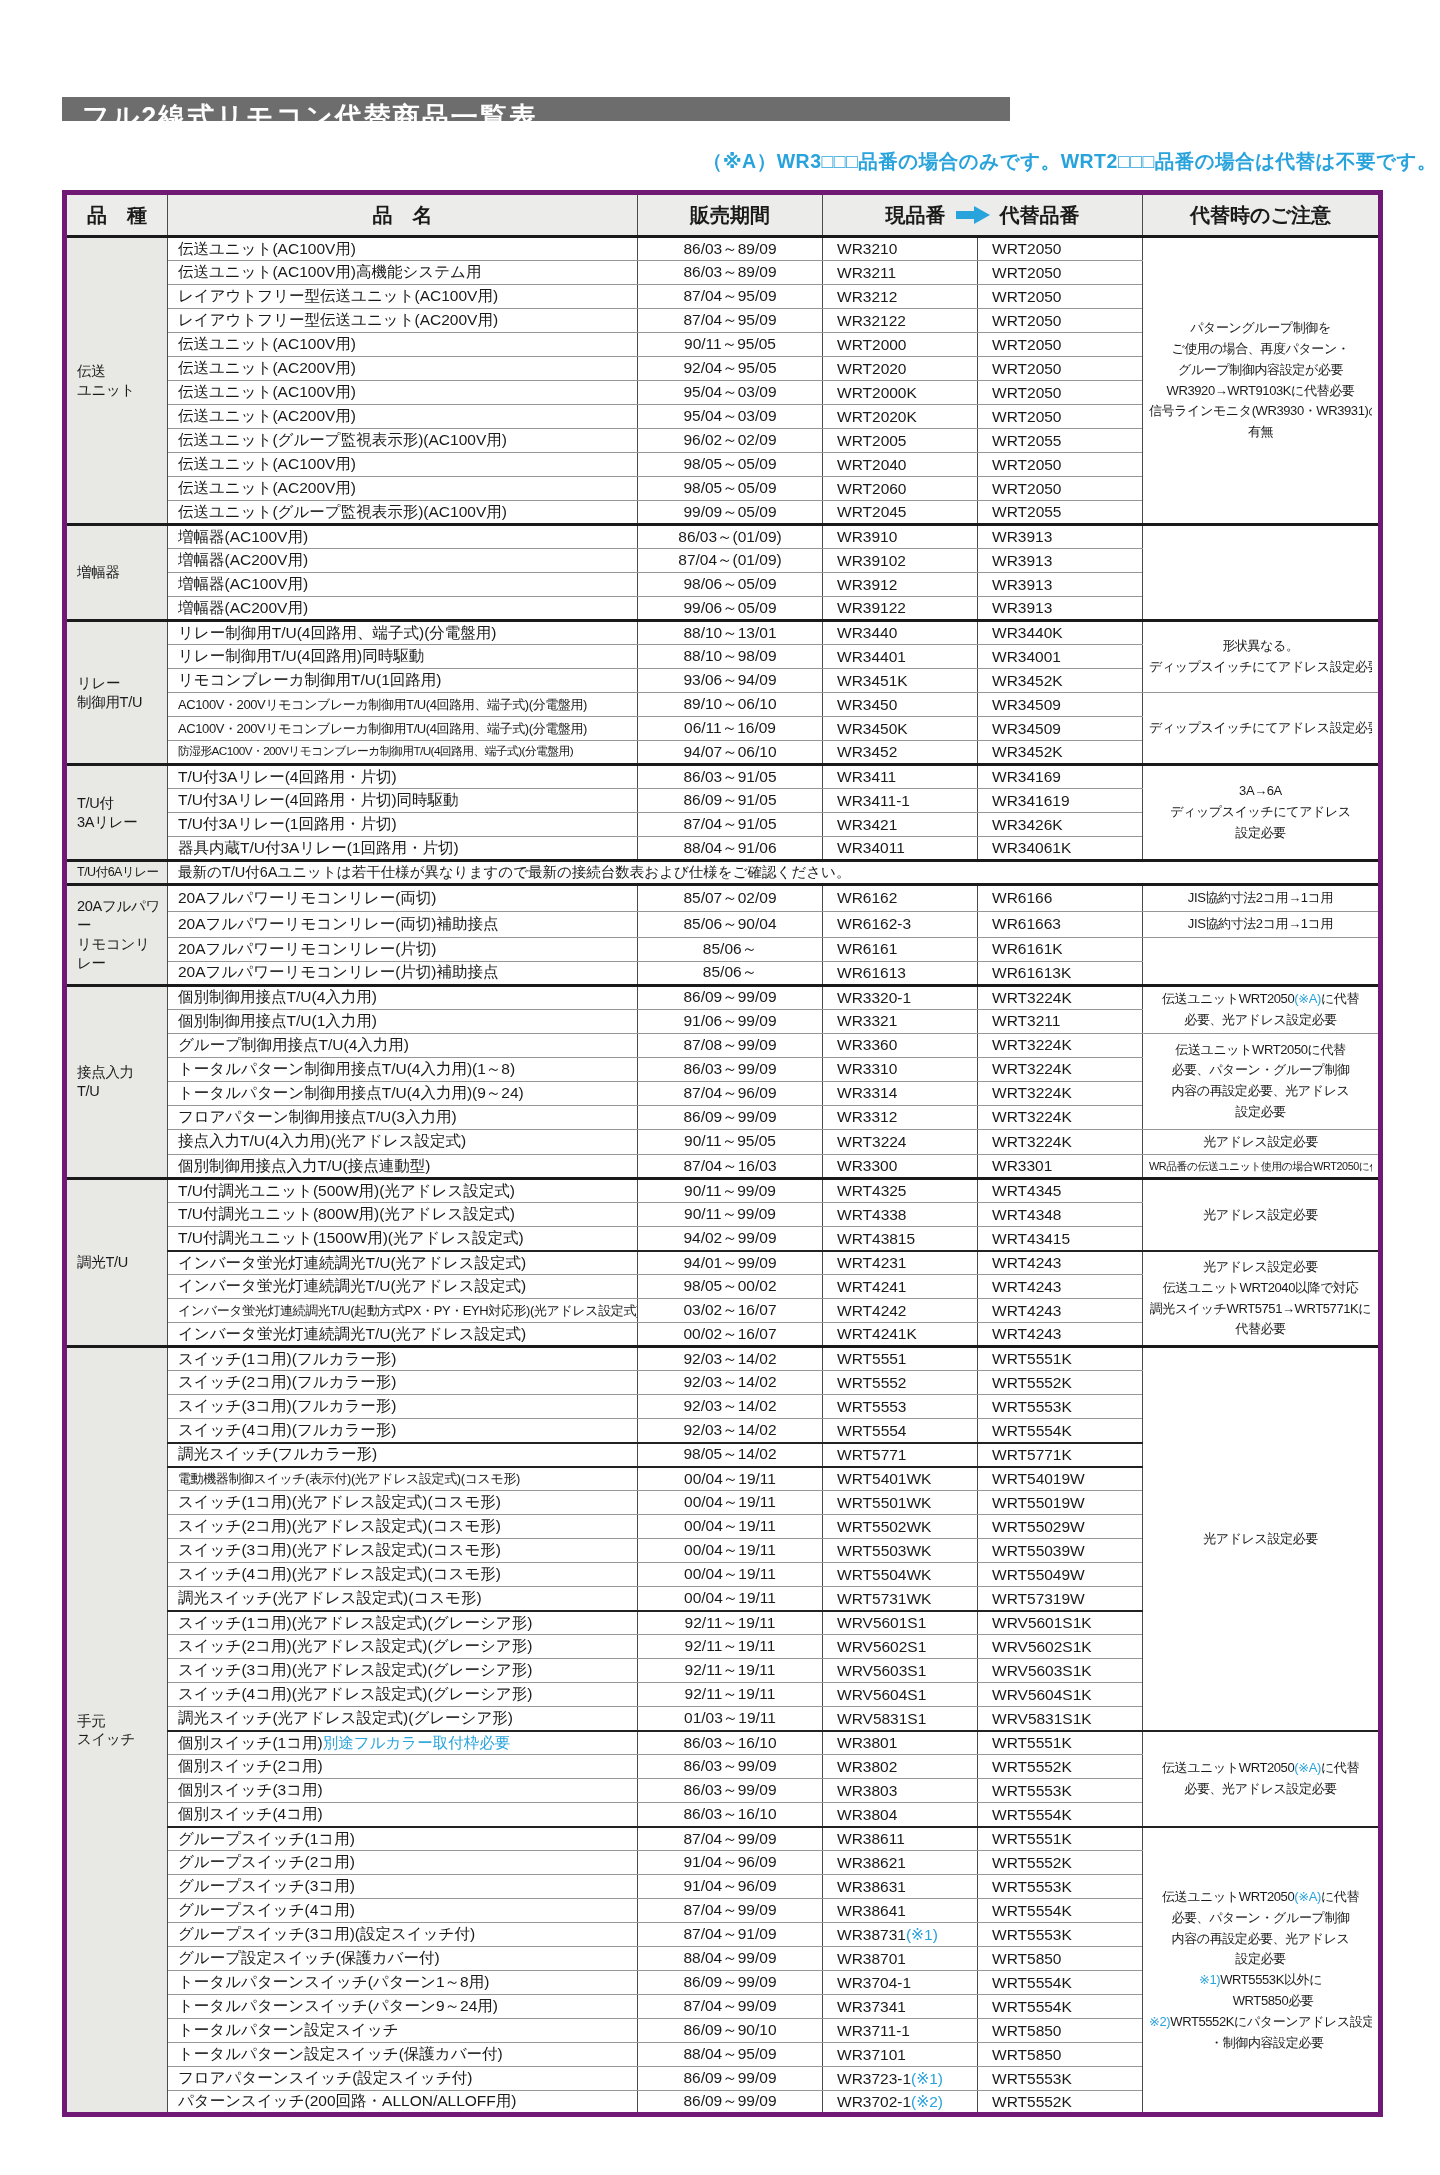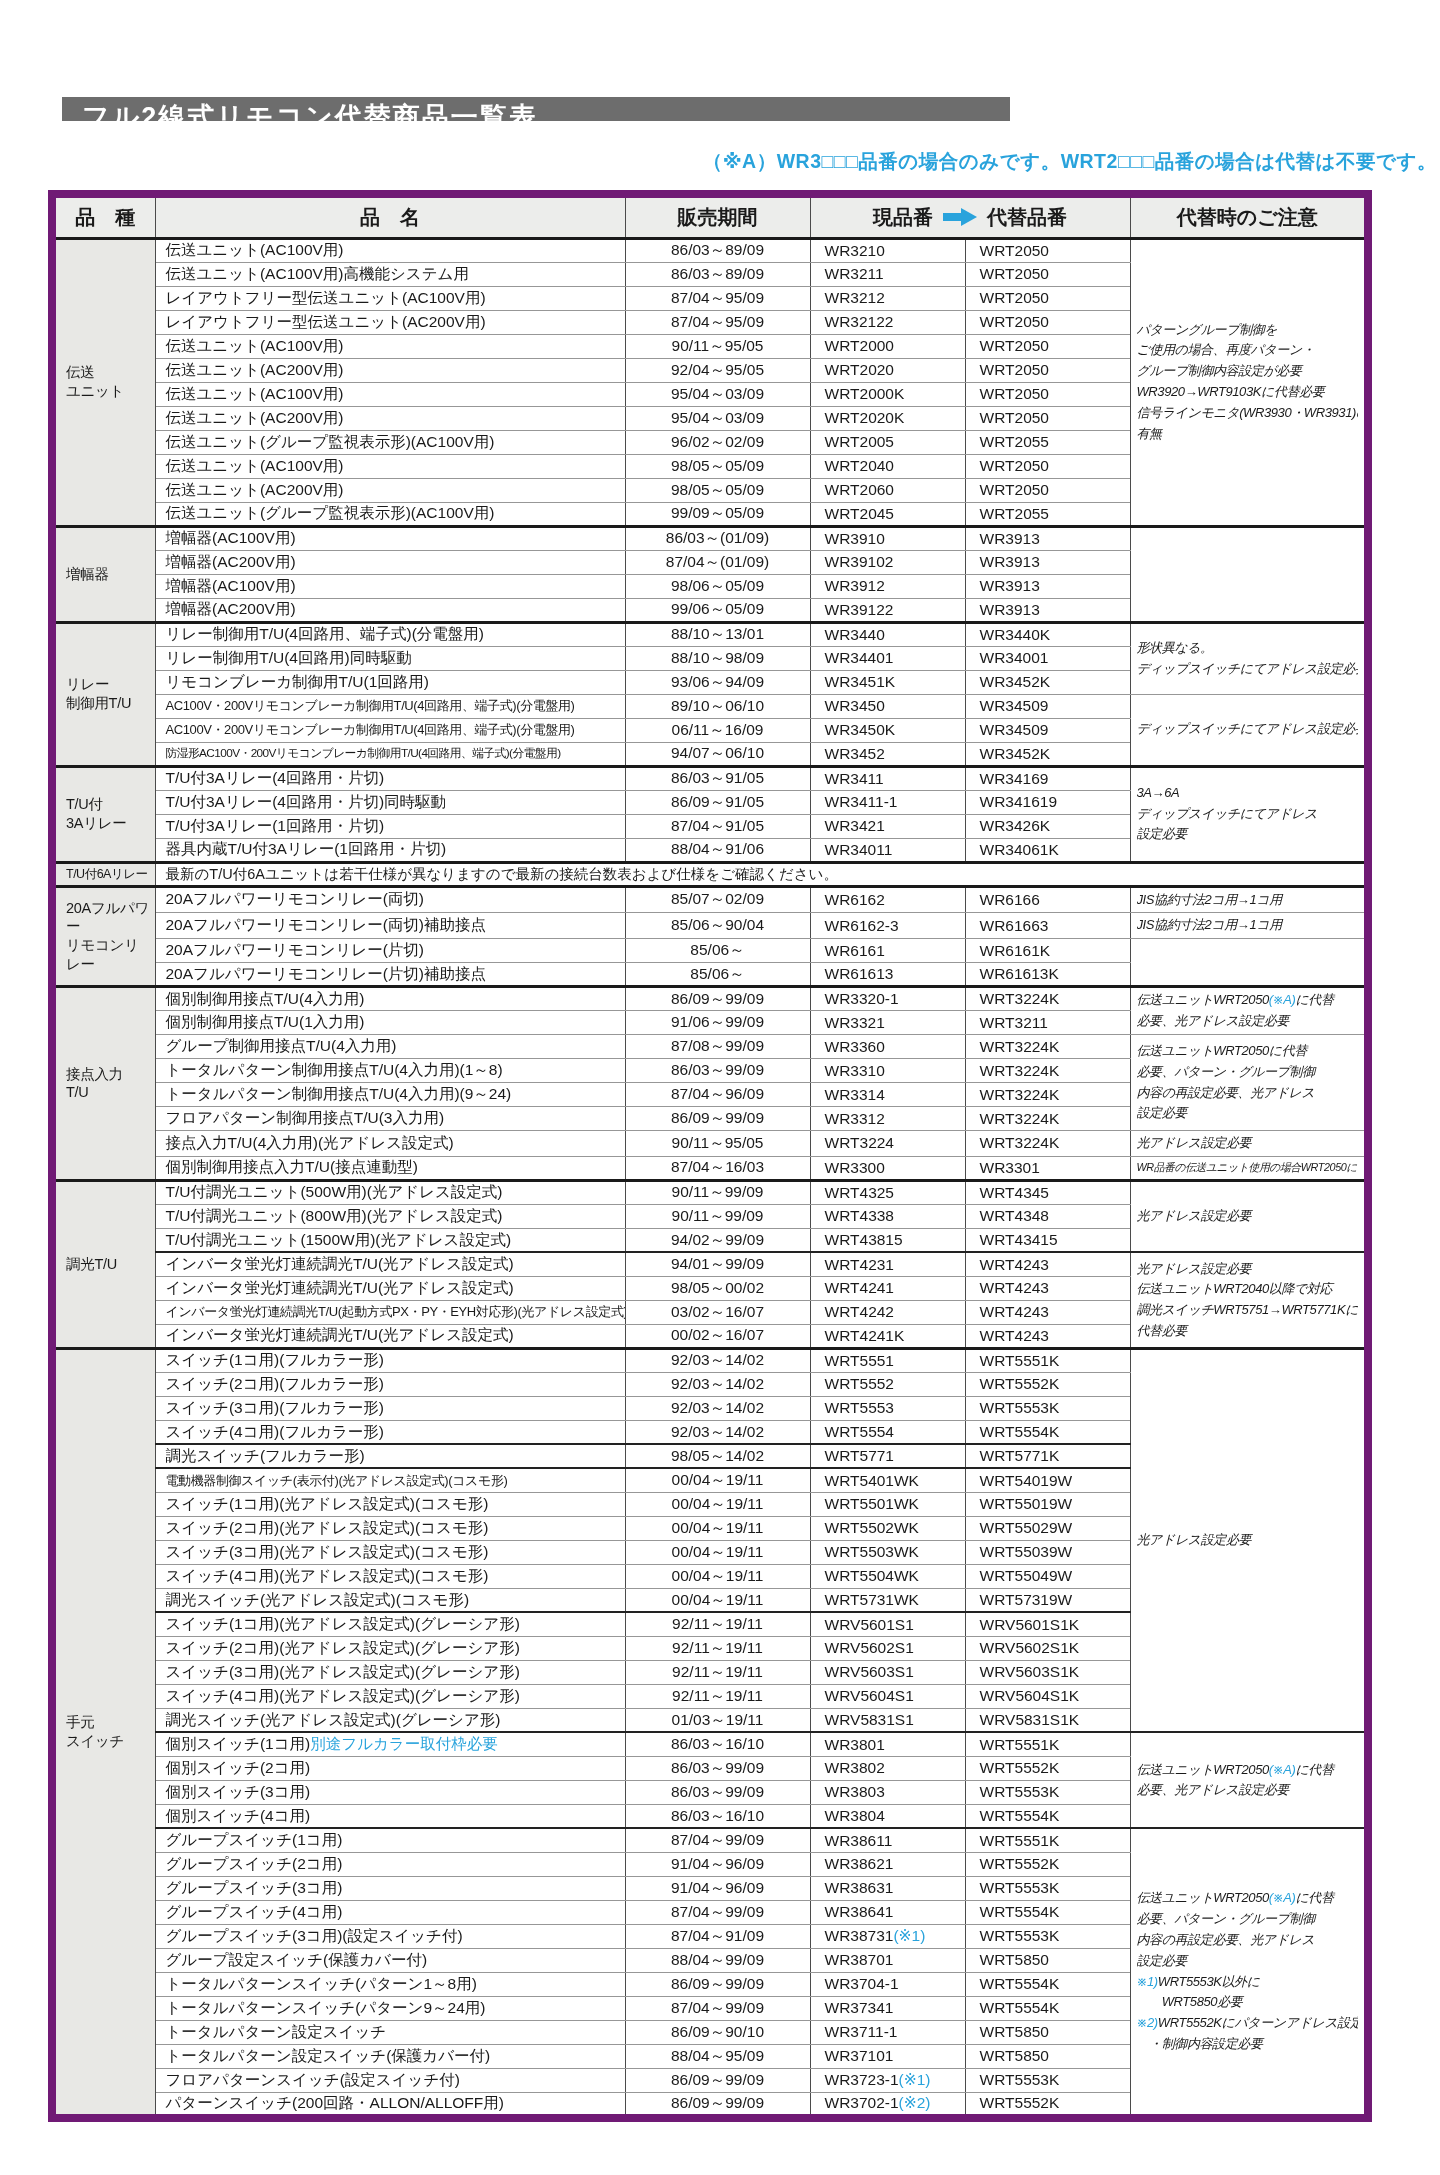--- a/index.html
+++ b/index.html
@@ -10,22 +10,22 @@
   .title-bar{
     position:absolute;left:62px;top:97px;width:948px;height:24px;
     background:#6d6d6d;color:#ffffff;font-size:27px;font-weight:bold;
     line-height:40px;padding-left:20px;box-sizing:border-box;letter-spacing:2px;
   }
   .top-note{
     position:absolute;top:148px;right:3px;font-size:19.5px;font-weight:bold;
     color:#29a3dc;letter-spacing:0.5px;white-space:nowrap;margin-left:48px;
   }
   table{
-    position:absolute;left:48px;top:190px;width:1316px;
-    table-layout:fixed;border-collapse:collapse;border:8px solid #701a75;
+    position:absolute;left:62px;top:190px;width:1316px;
+    table-layout:fixed;border-collapse:collapse;border:5px solid #701a75;
   }
   th,td{border:1px solid #4b4b4b;box-sizing:border-box;vertical-align:middle;}
   thead th{
     height:44px;background:#ecedeb;font-size:20px;font-weight:bold;
     border-bottom:2px solid #1a1a1a;text-align:center;padding:0;
   }
   td{height:24px;padding:0 8px;overflow:hidden;white-space:nowrap;
      border-top:1px solid #979797;border-bottom:1px solid #979797;font-size:15.5px;}
   tr.sec-top > td{border-top:3px solid #1a1a1a;}
   tr.grp-top > td{border-top:2px solid #222222;}
@@ -33,22 +33,22 @@
     background:#e8e8e5;white-space:pre-line;line-height:1.3;font-size:14.5px;
     padding:0 4px 0 10px;letter-spacing:-0.3px;overflow:hidden;
   }
   .kind.ksmall{font-size:12.5px;letter-spacing:-0.5px;margin-top:11px;}
   .name{text-align:left;padding:0 4px 0 10px;}
   .name.sm{font-size:13px;letter-spacing:-0.4px;}
   .name.xs{font-size:11.8px;letter-spacing:-0.6px;}
   .period{text-align:center;padding:0 2px;}
   .part{text-align:left;padding:0 4px 0 14px;}
   .note{
-    text-align:left;font-size:13px;letter-spacing:-0.4px;
-    padding:2px 6px;line-height:1.6;white-space:normal;background:#ffffff;font-style:italic;
+    text-align:center;font-size:13px;letter-spacing:-0.4px;
+    padding:2px 6px;line-height:1.6;white-space:normal;background:#ffffff;
   }
   .note div{white-space:nowrap;overflow:hidden;}
   .note.nsm{font-size:10.8px;letter-spacing:-0.4px;}
   .fullrow{font-size:14.5px;text-align:left;padding:0 10px;}
   .blue{color:#29a3dc;}
   .arrow{display:inline-block;width:34px;height:18px;position:relative;margin:0 10px;vertical-align:-2px;}
   .arrow::before{content:"";position:absolute;left:0;top:5px;width:18px;height:8px;background:#29a3dc;}
   .arrow::after{content:"";position:absolute;left:18px;top:0;border-left:16px solid #29a3dc;
     border-top:9px solid transparent;border-bottom:9px solid transparent;}
 </style>

